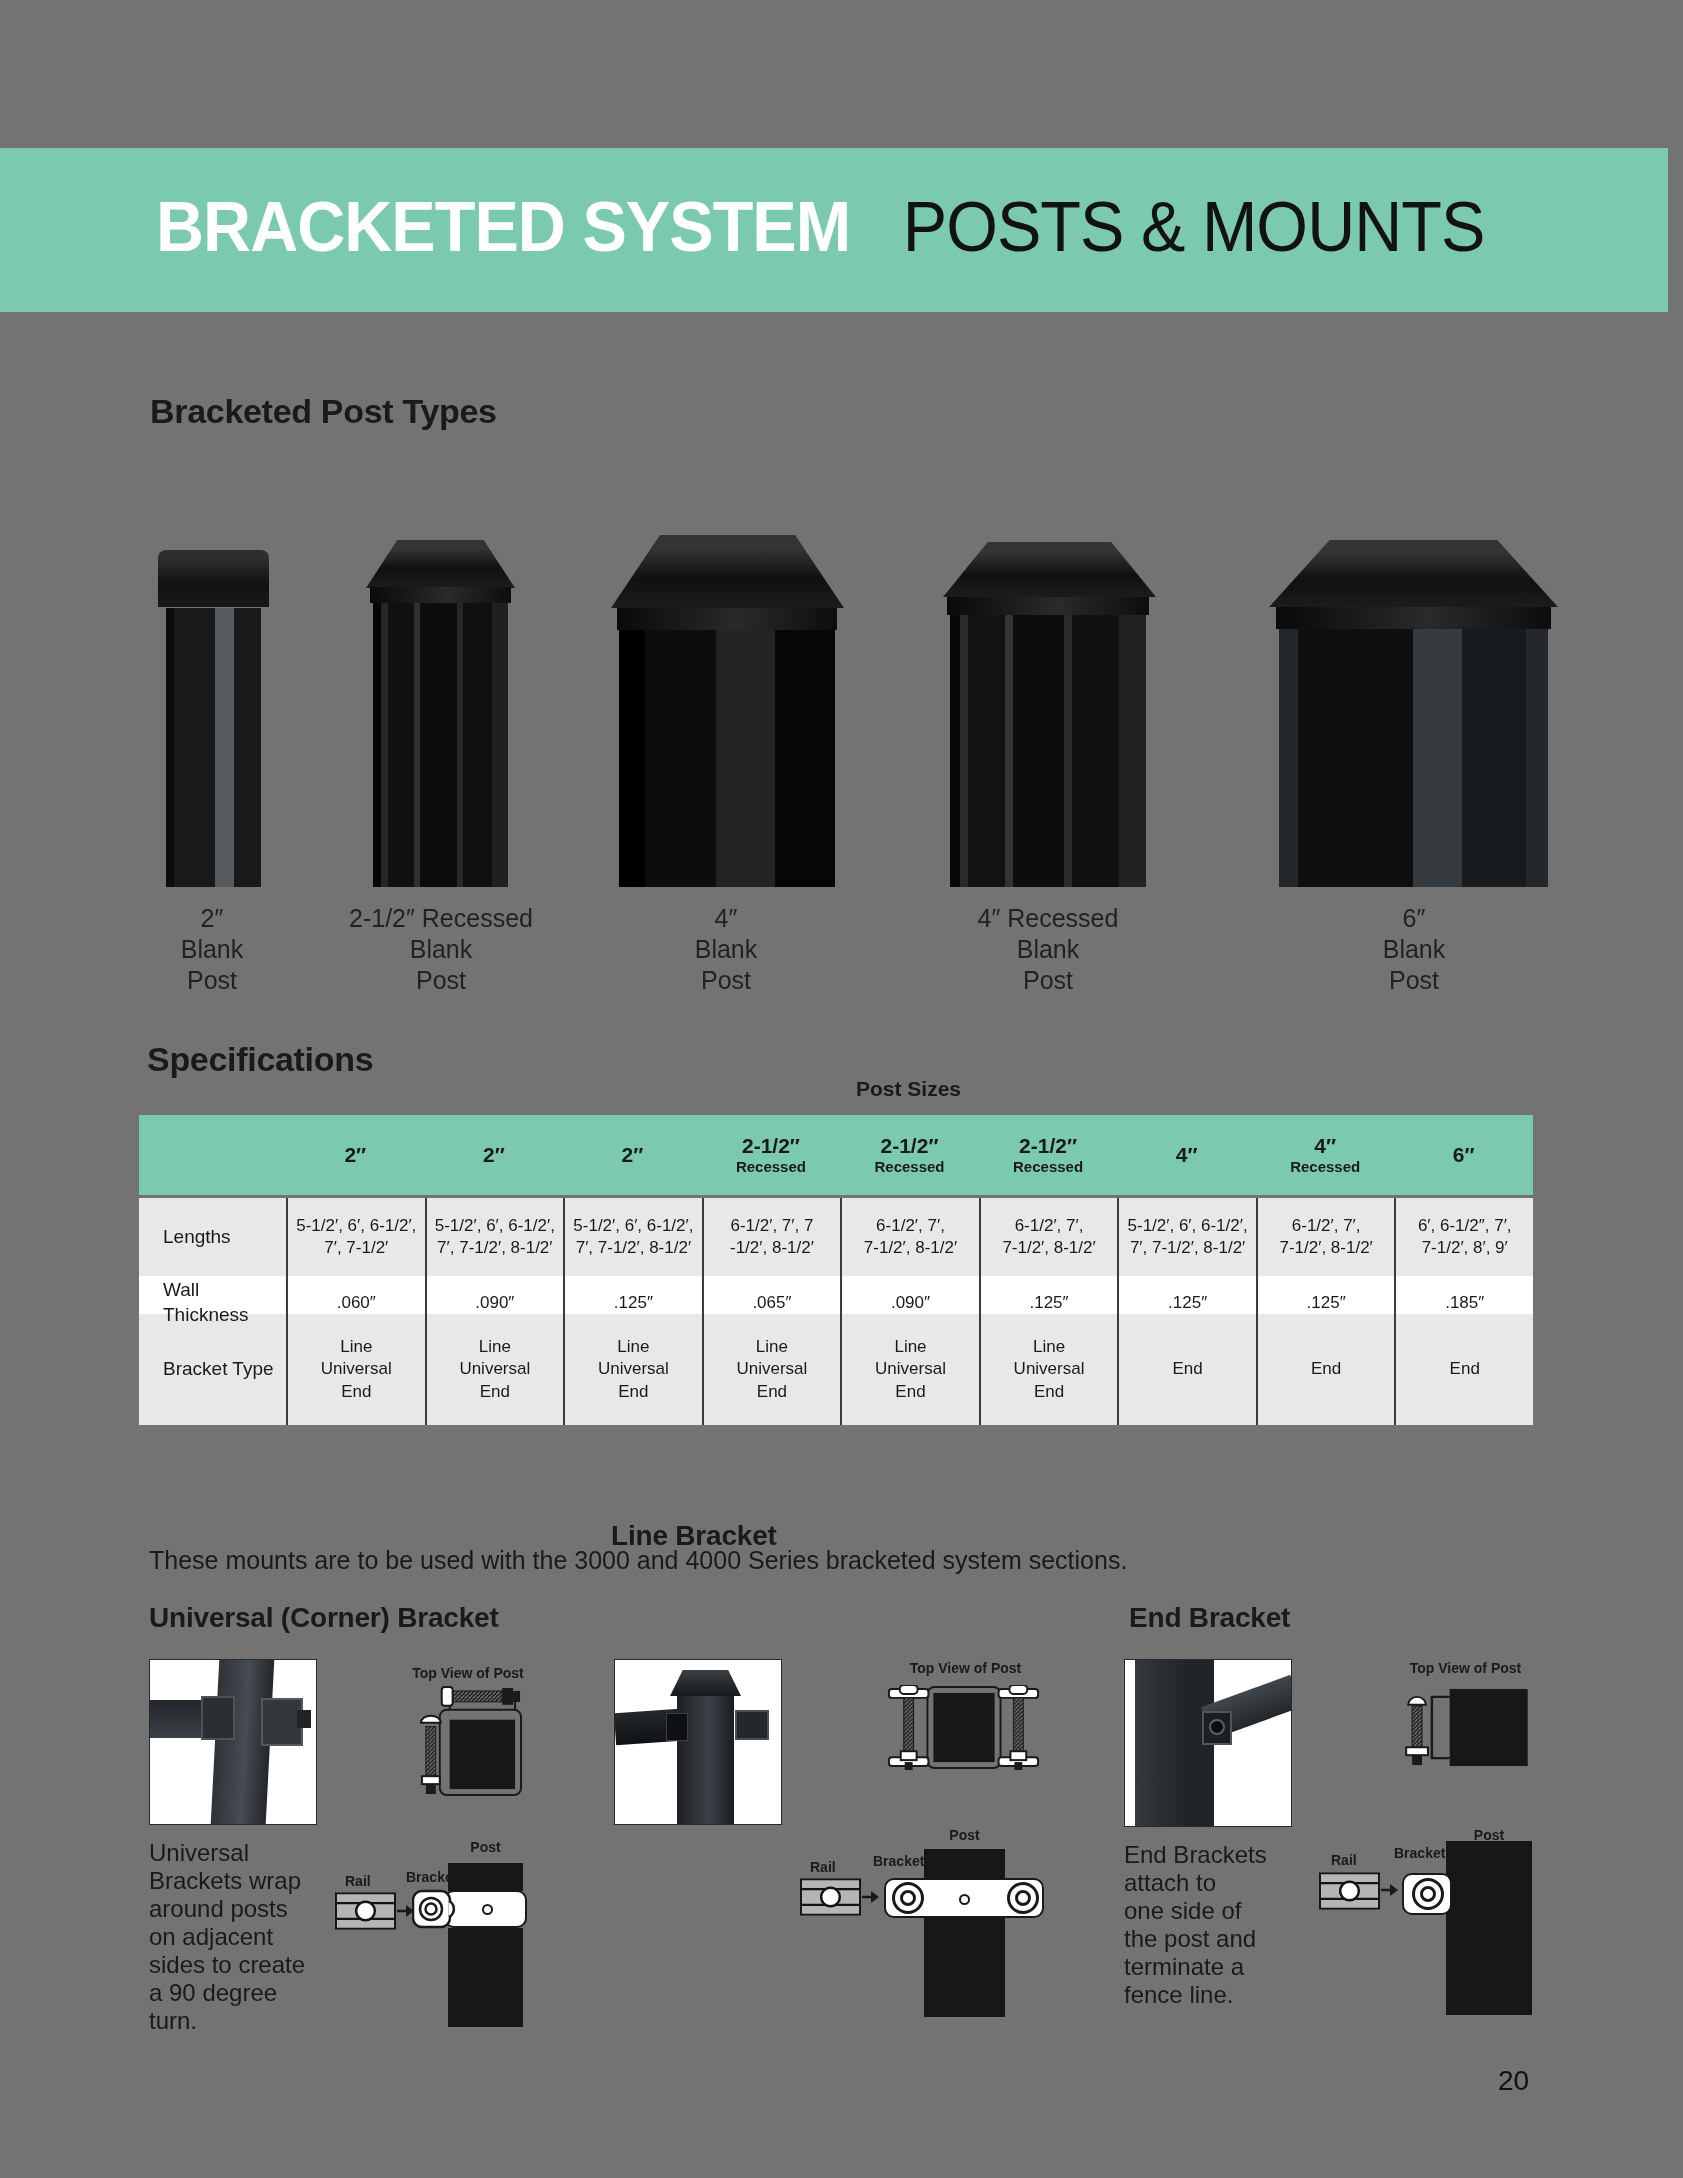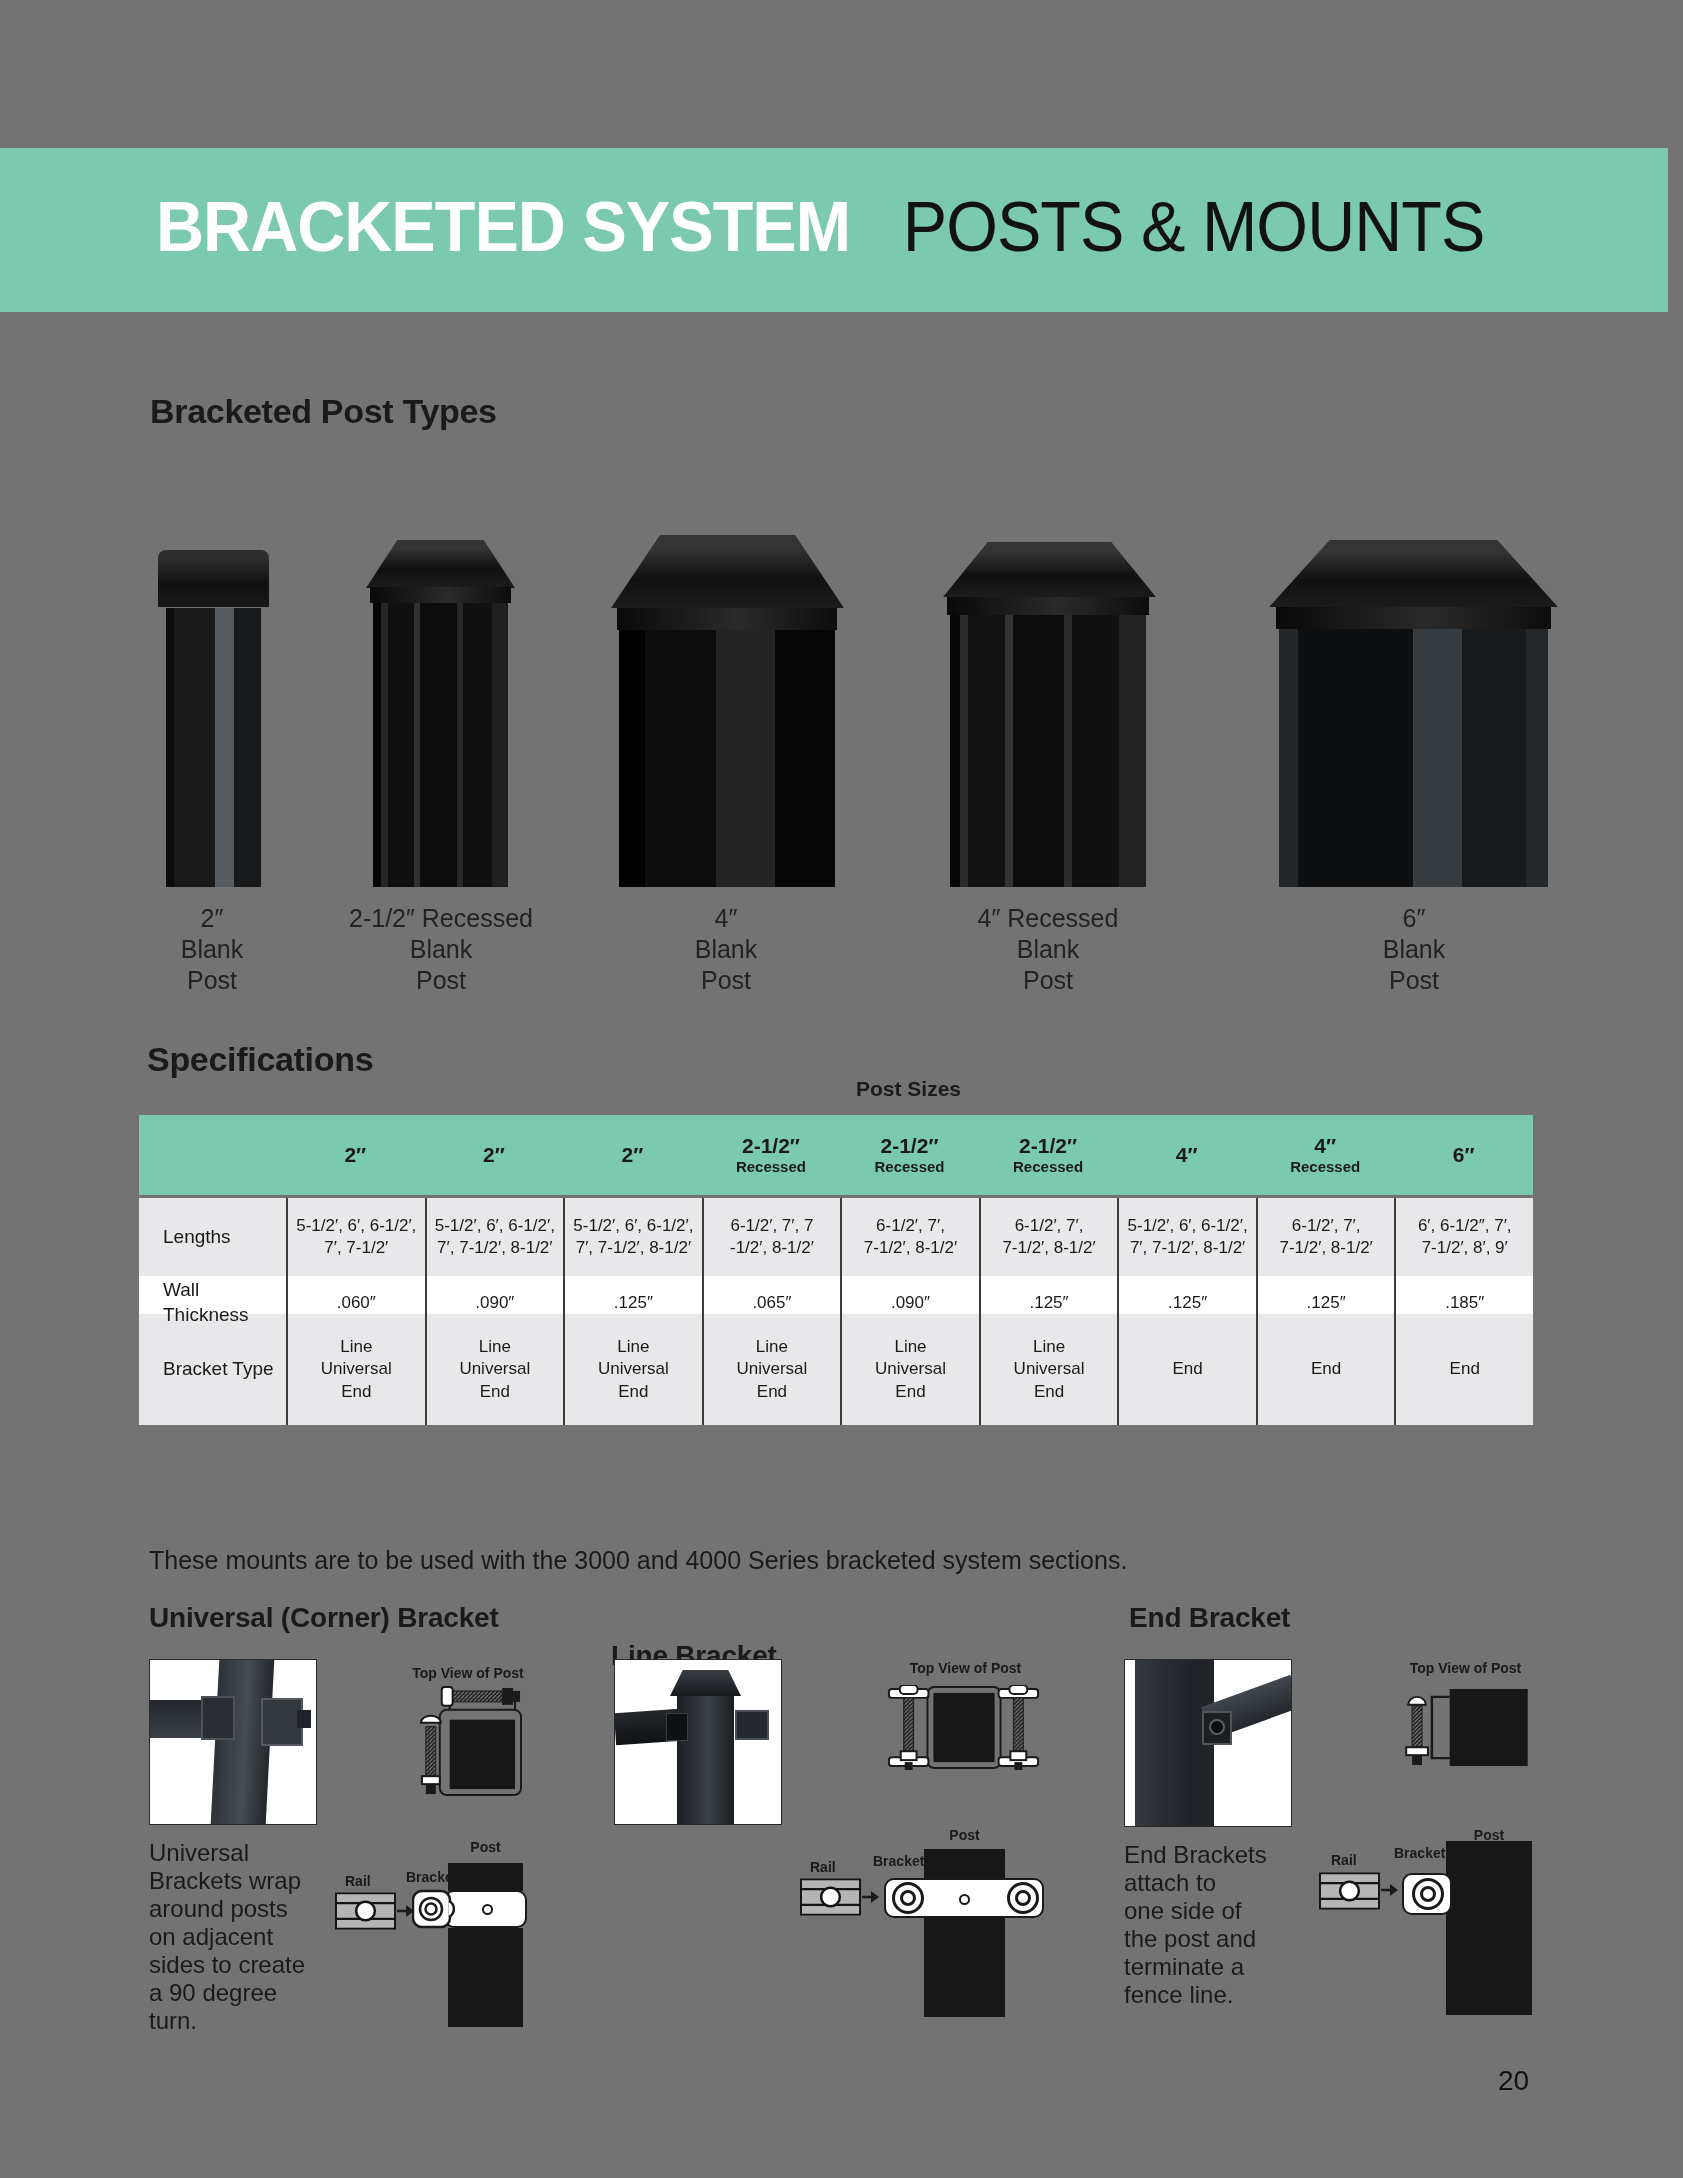--- a/index.html
+++ b/index.html
@@ -239,21 +239,21 @@
 End</div>
       <div class="c sep">End</div>
       <div class="c sep">End</div>
       <div class="c sep">End</div>
     </div>
   </div>
 
   <div class="abs intro" style="left:149px;top:1546px;width:1238px;">These mounts are to be used with the 3000 and 4000 Series bracketed system sections.</div>
 
   <div class="abs h3" style="left:149px;top:1602px;">Universal (Corner) Bracket</div>
-  <div class="abs h3" style="left:611px;top:1640px;">Line Bracket</div>
+  <div class="abs h3" style="left:611px;top:1520px;">Line Bracket</div>
   <div class="abs h3" style="left:1129px;top:1602px;">End Bracket</div>
 
   <div class="photo" style="left:149px;top:1659px;width:166px;height:164px;">
     <div class="pp" style="left:0;top:40px;width:79px;height:38px;background:linear-gradient(180deg,#23272b,#3a4046);"></div>
     <div class="pp" style="left:65px;top:0;width:55px;height:164px;background:linear-gradient(90deg,#2e3338,#464c52 55%,#23262a);transform:skewX(-3deg);"></div>
     <div class="pp" style="left:51px;top:36px;width:30px;height:40px;background:#2b2f33;border:2px solid #4d5257;"></div>
     <div class="pp" style="left:111px;top:38px;width:38px;height:44px;background:#33383d;border:2px solid #555a60;"></div>
     <div class="pp" style="left:147px;top:50px;width:14px;height:18px;background:#202428;"></div>
   </div>
 

